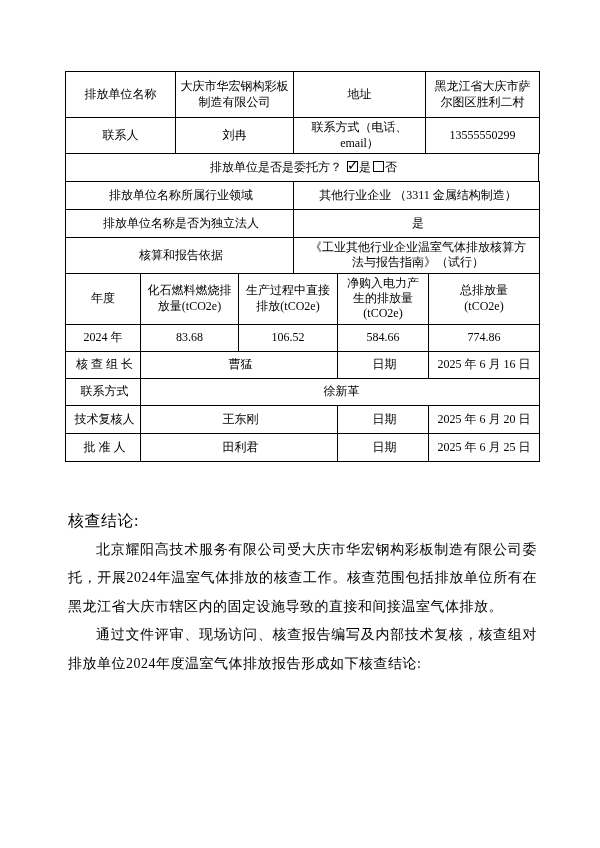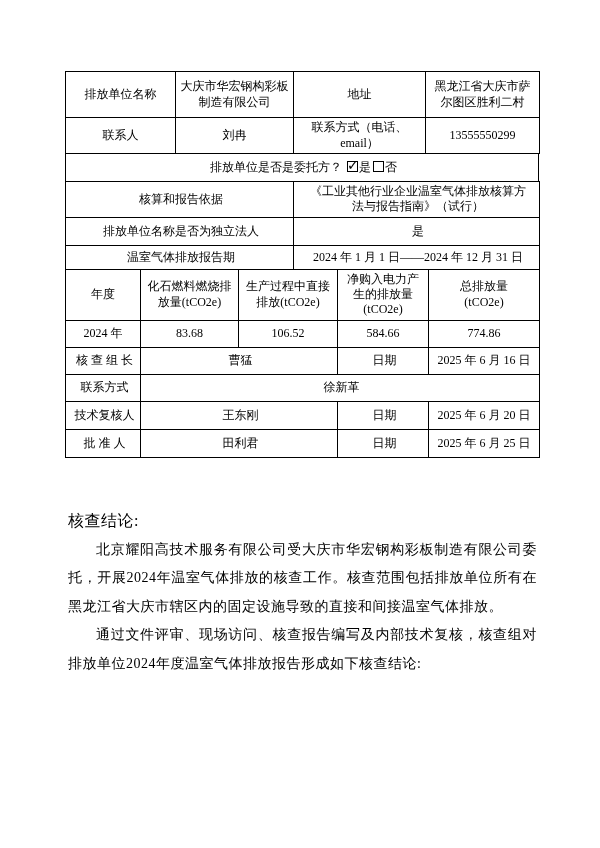--- a/index.html
+++ b/index.html
@@ -96,32 +96,32 @@
       </tr>
     </tbody>
       </table>
 
     <table>
       <colgroup>
           <col style="width:228px">
           <col style="width:246px">
         </colgroup>
       <tbody>
-      <tr style="height:32px">
-        <td class="l">核算和报告依据</td>
-        <td class="l pre">《工业其他行业企业温室气体排放核算方
-法与报告指南》（试行）</td>
+          <tr style="height:28px">
+        <td class="l">排放单位名称所属行业领域</td>
+        <td class="l">其他行业企业 （3311 金属结构制造）</td>
       </tr>
       <tr style="height:28px">
         <td class="l">排放单位名称是否为独立法人</td>
         <td class="l">是</td>
       </tr>
-      <tr style="height:24px">
-        <td class="l">温室气体排放报告期</td>
-        <td class="l">2024 年 1 月 1 日——2024 年 12 月 31 日</td>
+      <tr style="height:32px">
+        <td class="l">核算和报告依据</td>
+        <td class="l pre">《工业其他行业企业温室气体排放核算方
+法与报告指南》（试行）</td>
       </tr>
     </tbody>
       </table>
 
     <table>
       <colgroup>
           <col style="width:75px">
           <col style="width:98px">
           <col style="width:99px">
           <col style="width:91px">

